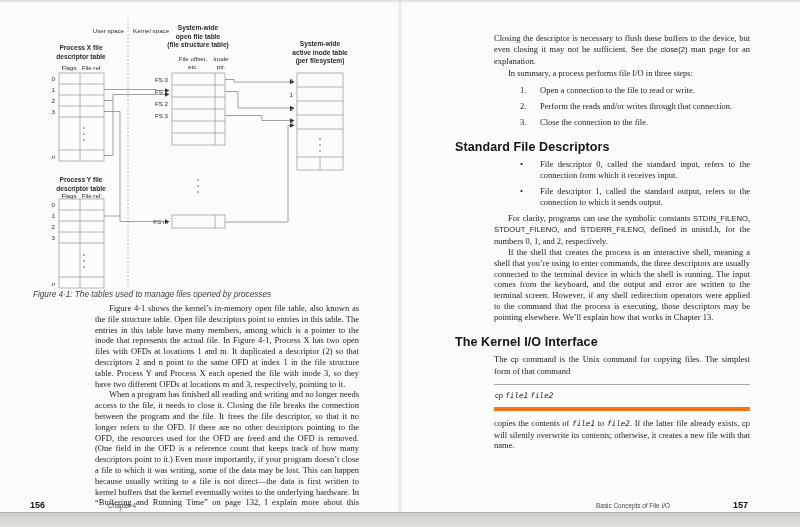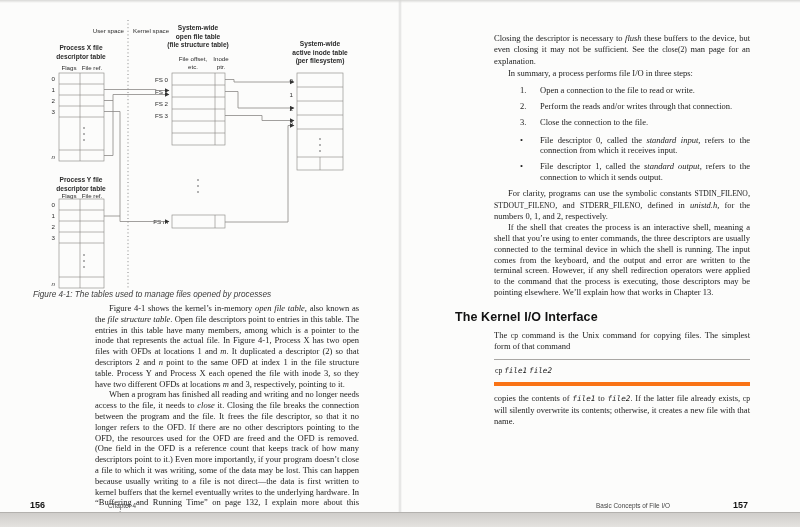--- a/index.html
+++ b/index.html
@@ -12,22 +12,22 @@
   .page.right{left:400px;}
   .gutter{position:absolute;left:398px;top:0;width:4px;height:512px;z-index:4;
           background:linear-gradient(90deg,rgba(0,0,0,0) 0%,rgba(0,0,0,.10) 45%,rgba(0,0,0,.16) 50%,rgba(0,0,0,.10) 55%,rgba(0,0,0,0) 100%);}
   .bottom-edge{position:absolute;left:0;top:512px;width:800px;height:15px;
           background:linear-gradient(#cfcdca,#e6e4e1);border-top:1px solid #b3b1ae;z-index:6;}
 
   
   .textcol{position:absolute;text-align:justify;font-size:8.5px;line-height:10.8px;color:#222;}
   .textcol p{margin:0;}
   p.ind{text-indent:14px;}
-  .run-i{font-style:italic;margin-top:40px;}
-  .run-m{font-family:Liberation Serif, serif;font-size:90%;}
+  .run-i{margin-top:40px;}
+  .run-m{font-family:Liberation Sans, sans-serif;font-size:90%;}
   .run-mi{font-family:"DejaVu Sans Mono","Liberation Mono",monospace;font-size:90%;font-style:italic;}
 
   h2.head{font-family:"Liberation Sans","DejaVu Sans",sans-serif;font-weight:bold;
           font-size:12.5px;color:#121212;margin:14px 0 7px -39px;text-align:left;letter-spacing:.1px;}
 
   .li{display:flex;margin:0 0 5px 26px;text-align:left;}
   .li .mk{flex:none;width:20px;font-size:8.5px;}
   .li .tx{flex:1;text-align:justify;}
 
   .codeblock{margin:7px 0;border-top:1px solid #a9a7a4;border-bottom:4px solid #f97316;
@@ -210,20 +210,21 @@
         <div class="li">
           <span class="mk">2.</span>
           <span class="tx">Perform the reads and/or writes through that connection.</span>
         </div>
         <div class="li">
           <span class="mk">3.</span>
           <span class="tx">Close the connection to the file.</span>
         </div>
       </div>
 
+      <h2 class="head">Standard File Descriptors</h2>
 
 
       <div style="margin-top:7px;">
         <div class="li">
           <span class="mk">•</span>
           <span class="tx"><span>File descriptor 0, called the </span><span class="run-i">standard input</span><span>, refers to the connection from which it receives input.</span></span>
         </div>
         <div class="li">
           <span class="mk">•</span>
           <span class="tx"><span>File descriptor 1, called the </span><span class="run-i">standard output</span><span>, refers to the connection to which it sends output.</span></span>

